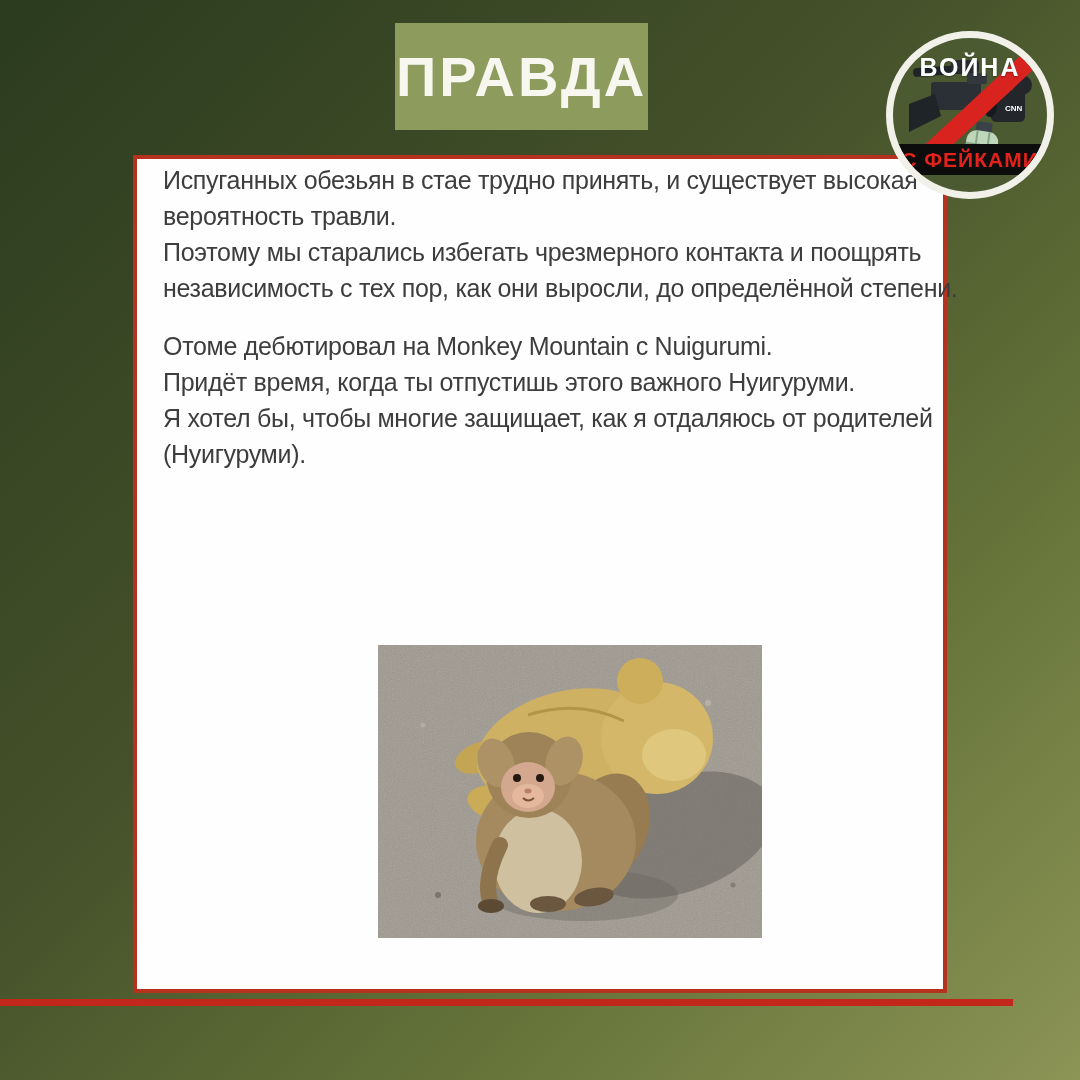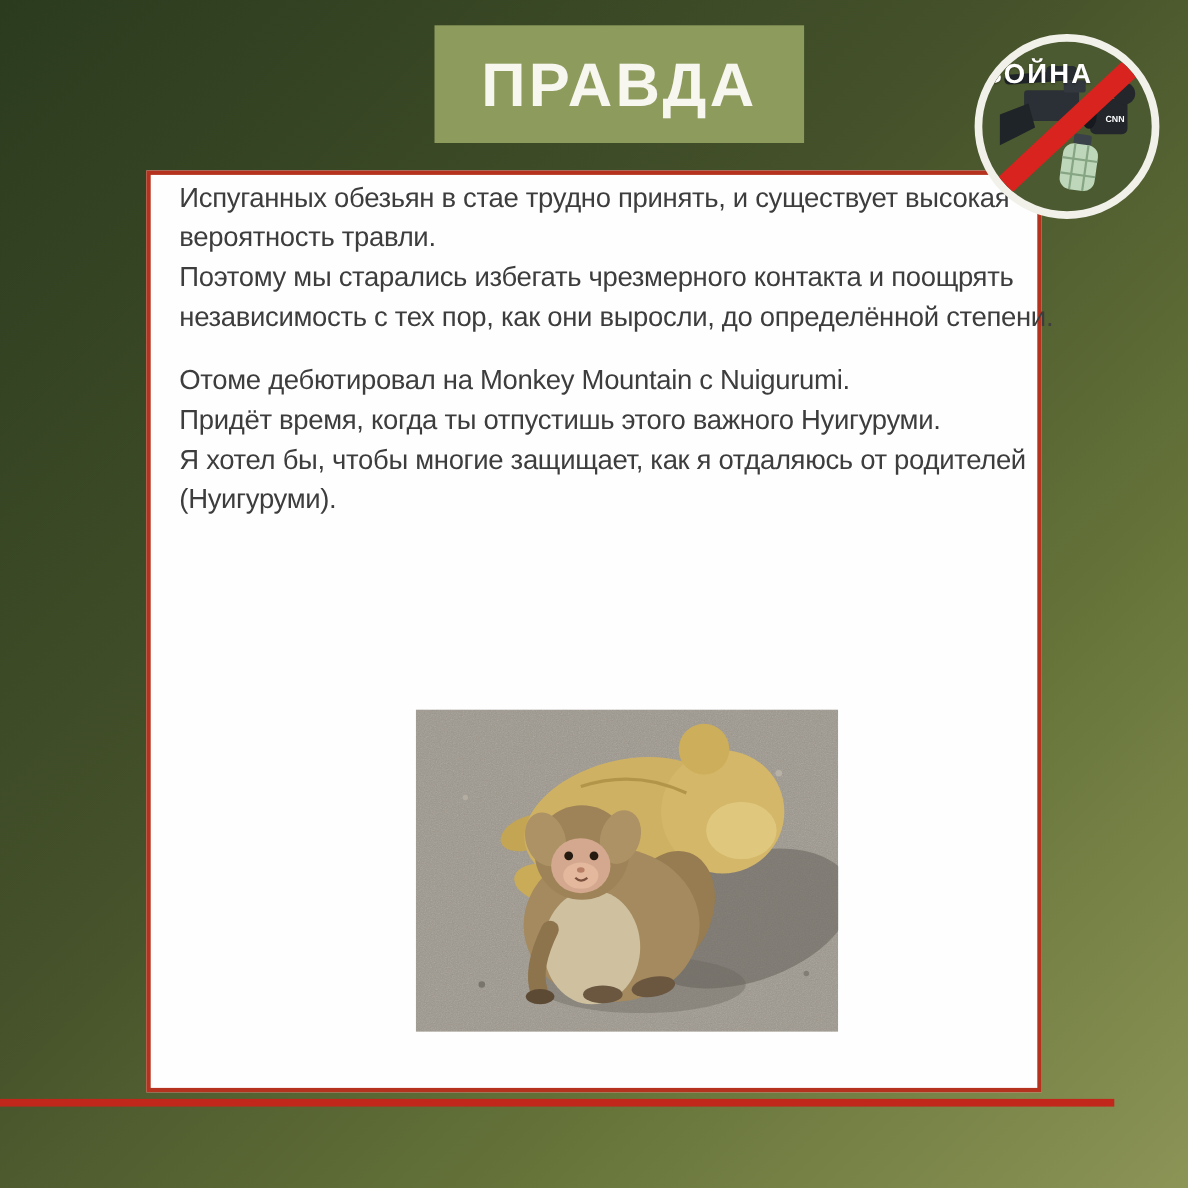--- a/index.html
+++ b/index.html
@@ -10,21 +10,21 @@
   .poster{
     position:absolute;inset:0;
     background:linear-gradient(135deg,
       var(--bg-dark,#2b3b1e) 0%,
       var(--bg-mid,#44512a) 42%,
       #66743a 72%,
       var(--bg-light,#8c9456) 100%);
   }
   
   .badge{
-    position:absolute;left:395px;top:23px;width:336px;height:107px;
+    position:absolute;left:395px;top:23px;width:253px;height:107px;
     background:var(--badge-bg,#8d9b5c);
     display:flex;align-items:center;justify-content:center;
     color:var(--badge-text,#f7f6ef);
     font-size:56px;font-weight:bold;letter-spacing:3px;
   }
   
   .card{
     position:absolute;left:133px;top:155px;width:814px;height:838px;
     box-sizing:border-box;background:var(--card-bg,#fefefe);
     border:4px solid var(--card-border,#b5321f);
@@ -45,21 +45,21 @@
   }
   .logo-circle{
     position:absolute;inset:0;border-radius:50%;
     background:var(--logo-bg,#4c5a31);
     border:7px solid var(--logo-ring,#f1f1ea);
     box-sizing:border-box;overflow:hidden;
   }
   .logo-inner{position:absolute;inset:0;border-radius:50%;overflow:hidden;}
   .logo-inner svg{position:absolute;left:0;top:0;width:154px;height:154px;}
   .logo-title{
-    position:absolute;left:0;right:0;top:15px;text-align:left;z-index:3;
+    position:absolute;left:0;right:0;top:15px;text-align:center;z-index:3;
     color:#ffffff;font-weight:bold;font-size:25px;letter-spacing:2px;
     text-shadow:0 1px 2px rgba(0,0,0,.35);
   }
   .logo-band{
     position:absolute;left:-6px;right:-6px;top:106px;height:31px;z-index:2;
     background:var(--logo-band,#0d0d0d);
     display:flex;align-items:center;justify-content:center;
     color:var(--logo-red,#e2221c);font-weight:bold;font-size:21px;letter-spacing:1px;
   }
   
@@ -166,19 +166,22 @@
             <rect x="80" y="84" width="16" height="12" rx="2" fill="#3a4148"></rect>
             <rect x="72" y="93" width="32" height="42" rx="10" fill="#bed7ba"></rect>
             <line x1="72" y1="107" x2="104" y2="107" stroke="#86a583" stroke-width="2"></line>
             <line x1="72" y1="121" x2="104" y2="121" stroke="#86a583" stroke-width="2"></line>
             <line x1="82" y1="93" x2="82" y2="135" stroke="#86a583" stroke-width="2"></line>
             <line x1="94" y1="93" x2="94" y2="135" stroke="#86a583" stroke-width="2"></line>
           </g>
 
           <rect x="-20" y="68" width="195" height="19" fill="#d8231e" transform="rotate(-43 77 77)"></rect>
         </svg>
+        <div class="logo-band">
+          <span>С ФЕЙКАМИ</span>
+        </div>
         <div class="logo-title">ВОЙНА</div>
       </div>
     </div>
   </div>
 
   <div class="accent-line"></div>
 </div>
 
 </body></html>

